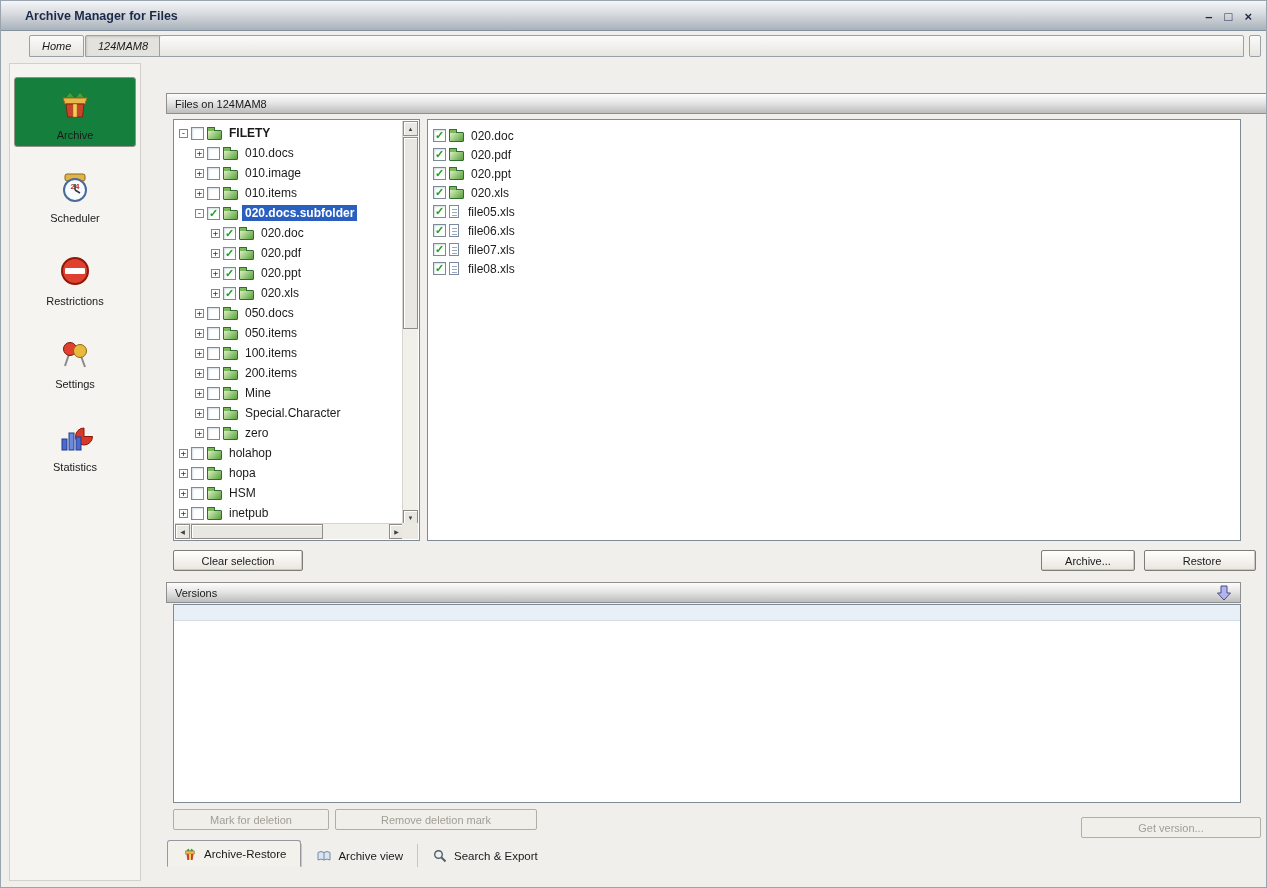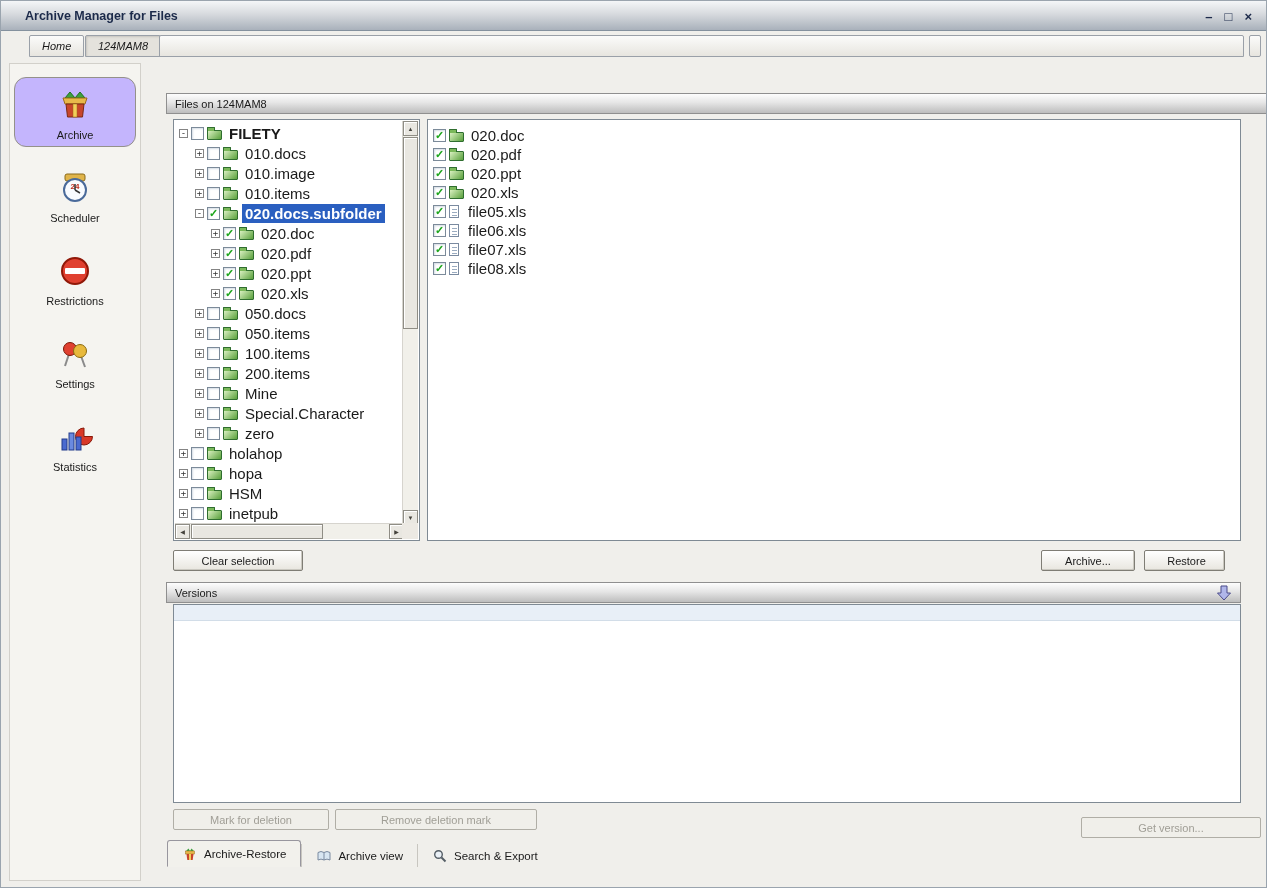--- a/index.html
+++ b/index.html
@@ -23,21 +23,21 @@
   .ttab.active{left:84px;background:#e4e2dc;box-shadow:inset 1px 1px 2px #c6c4be;}
   .tfiller{position:absolute;left:158px;top:3px;width:1085px;height:22px;
            background:linear-gradient(#fbfbfa,#e7e5df);border:1px solid #9aa0a8;border-radius:2px 2px 0 0;}
   .tendcap{position:absolute;left:1248px;top:3px;width:12px;height:22px;
            background:linear-gradient(#fbfbfa,#e7e5df);border:1px solid #9aa0a8;border-radius:2px;}
 
   
   .sidebar{position:absolute;left:8px;top:62px;width:132px;height:818px;background:#f5f4f0;
            border:1px solid #d2d0ca;}
   .side-item{width:122px;margin:13px auto 0;padding:6px 0 5px;text-align:center;border:1px solid transparent;}
-  .side-item.active{background:#c4b5fd;border:1px solid #94918a;border-radius:12px;}
+  .side-item.active{background:#15803d;border:1px solid #94918a;border-radius:3px;}
   .side-icon{height:42px;display:flex;align-items:center;justify-content:center;}
   .side-label{margin-top:3px;font-size:11px;color:#1a1a1a;}
 
   
   .phead{position:absolute;height:21px;background:linear-gradient(#fdfdfd 0%,#e6e6e6 45%,#bdbdbd 100%);
          border:1px solid #8f8f8f;display:flex;align-items:center;}
   .files-head{left:165px;top:92px;width:1191px;}
   .versions-head{left:165px;top:581px;width:1075px;}
   .phead-title{margin-left:8px;}
   .phead-icons{position:absolute;right:6px;top:2px;display:flex;gap:5px;}
@@ -58,21 +58,21 @@
   .cb{width:13px;height:13px;border:1px solid #7b8a99;background:#fff;display:inline-flex;align-items:center;
       justify-content:center;font-size:11px;font-weight:bold;color:#1da51d;margin-right:3px;flex:none;
       box-shadow:inset 1px 1px 2px #d4dce4;}
   .fold{width:15px;height:10px;background:linear-gradient(135deg,#d9f0c0,#59a03c);border:1px solid #2f6e2f;
         border-radius:1px;position:relative;margin:3px 4px 0 0;flex:none;}
   .fold::before{content:"";position:absolute;left:-1px;top:-4px;width:6px;height:3px;background:#7ab85a;
         border:1px solid #2f6e2f;border-bottom:none;border-radius:1px 1px 0 0;}
   .ficon{width:10px;height:13px;background:#fff;border:1px solid #7a8aa0;position:relative;margin-right:6px;flex:none;}
   .ficon::before{content:"";position:absolute;left:2px;top:3px;right:1px;height:8px;
         background:repeating-linear-gradient(#9aabc0 0 1px,transparent 1px 3px);}
-  .lbl{padding:1px 3px;font-size:15px;}
+  .lbl{padding:1px 3px;font-size:12px;}
   .lbl.b{font-weight:bold;}
   .lbl.sel{background:#2a5fc0;color:#fff;font-weight:bold;}
 
   
   .vscroll{position:absolute;top:1px;right:1px;width:16px;height:404px;background:#f1f0ea;border-left:1px solid #d6d4ce;}
   .hscroll{position:absolute;left:1px;bottom:1px;width:229px;height:16px;background:#f1f0ea;border-top:1px solid #d6d4ce;}
   .sbtn{position:absolute;width:15px;height:15px;background:#e9e7e1;border:1px solid #8f8d85;
         display:flex;align-items:center;justify-content:center;font-size:6px;color:#44423c;
         box-shadow:inset 1px 1px 0 #fff;}
   .sbtn.up{top:0;left:0;}
@@ -85,21 +85,21 @@
         box-shadow:inset 1px 1px 0 #fff;}
   .scorner{position:absolute;right:1px;bottom:1px;width:16px;height:16px;background:#ece9e3;}
 
   
   .btn{position:absolute;height:21px;font-family:"Liberation Sans",sans-serif;font-size:11px;color:#1a1a1a;
        background:linear-gradient(#ffffff,#e8e6df);border:1px solid #7f7d75;border-radius:2px;
        box-shadow:inset -1px -1px 0 #cac8c0;padding:0 8px;}
   .btn.dis{color:#a09e96;border-color:#b0aea6;background:#f0efea;box-shadow:none;}
   .clear-btn{left:172px;top:549px;width:130px;}
   .archive-btn{left:1040px;top:549px;width:94px;}
-  .restore-btn{left:1143px;top:549px;width:81px;padding-left:12px;}
+  .restore-btn{left:1143px;top:549px;width:112px;padding-left:12px;}
   .mark-btn{left:172px;top:808px;width:156px;}
   .remove-btn{left:334px;top:808px;width:202px;}
   .get-btn{left:1080px;top:808px;width:180px;margin-top:8px;}
 
   
   .versions-body{position:absolute;left:172px;top:603px;width:1068px;height:199px;background:#fff;border:1px solid #7f8a94;}
   .versions-empty-row{height:16px;background:#e8eff7;border-bottom:1px solid #d2dde8;}
 
   
   .bottom-tabs{position:absolute;left:166px;top:837px;height:29px;display:flex;align-items:flex-end;}

